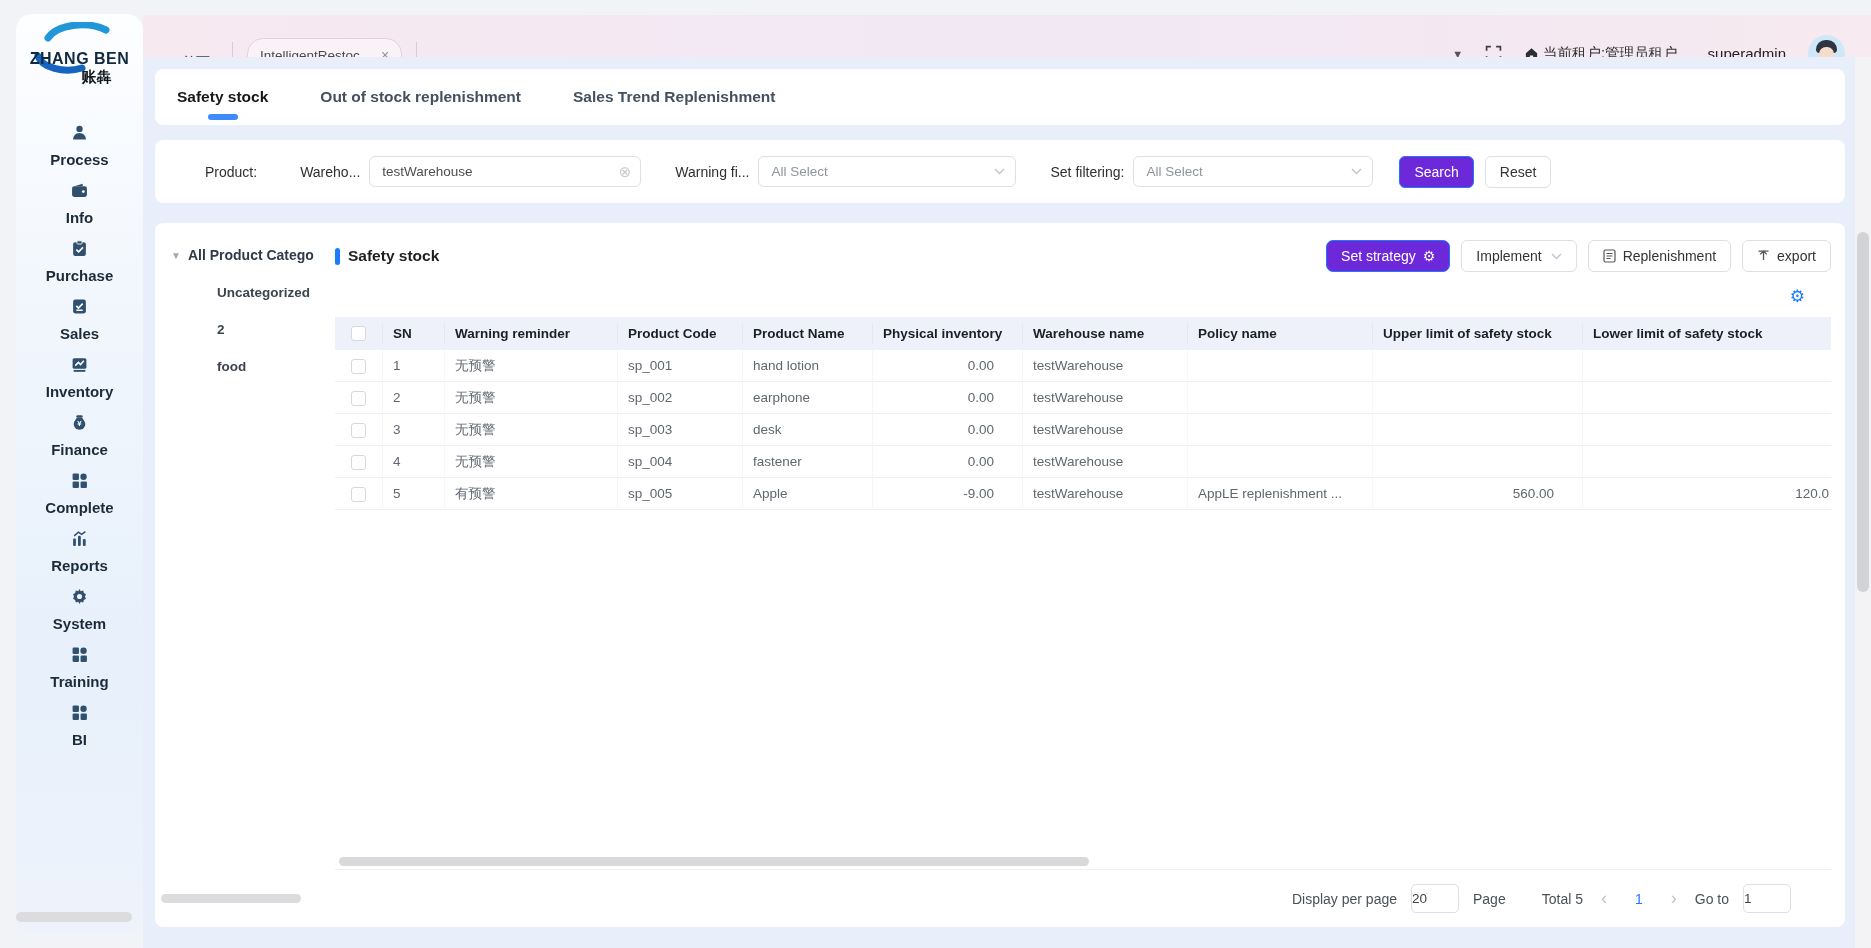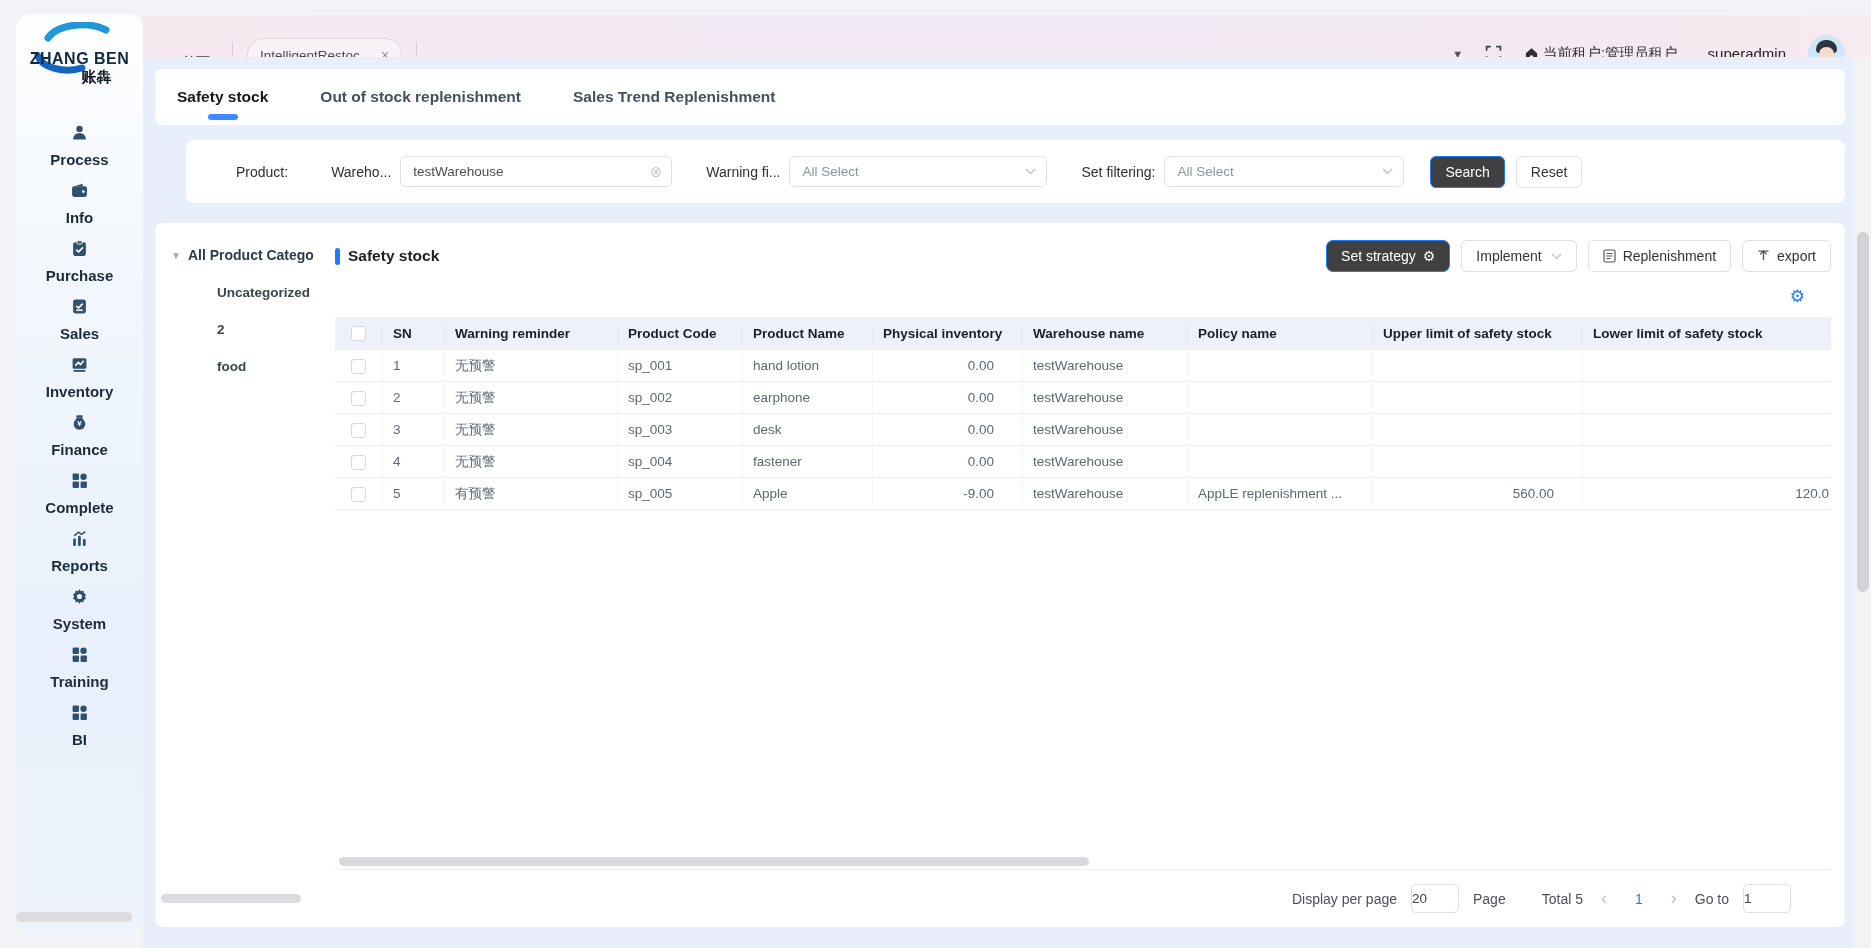--- a/index.html
+++ b/index.html
@@ -49,34 +49,34 @@
   .content { position:absolute; left:143px; top:57px; right:0; bottom:0; background:#e9eefb; padding:12px 26px 0 12px; }
   .card { background:#fff; border-radius:8px; }
 
   .tabsbar { height:56px; display:flex; align-items:center; padding:0 22px; gap:52px; }
   .tab { position:relative; height:56px; display:flex; align-items:center; font-size:15.5px;
     font-weight:700; color:#45505e; cursor:pointer; }
   .tab.active { color:#17181a; }
   .tab .underline { position:absolute; bottom:5px; left:50%; transform:translateX(-50%);
     width:30px; height:6px; border-radius:4px; background:#3d8bff; }
 
-  .filters { margin-top:15px; height:63px; display:flex; align-items:center; padding:0 24px;margin-left:31px; }
+  .filters { margin-top:15px; height:63px; display:flex; align-items:center; padding:0 24px; }
   .f-label { font-size:14px; color:#2f2f2f; white-space:nowrap; margin-right:9px; }
   .f-input { position:relative; display:flex; align-items:center; }
   .f-input input { height:31px; border:1px solid #dcdfe6; border-radius:6px; padding:0 30px 0 12px;
     font-size:13.5px; color:#4d4d4d; outline:none; width:100%;
     font-family:"Liberation Sans","DejaVu Sans",sans-serif; }
   .f-input input::placeholder { color:#b9bec7; }
   .f-suffix { position:absolute; right:10px; color:#c4c8cf; font-size:15px; line-height:1; }
   .f-select { height:31px; border:1px solid #dcdfe6; border-radius:6px; display:flex; align-items:center;
     justify-content:space-between; padding:0 10px 0 12px; font-size:13.5px; color:#8f959e; cursor:pointer; background:#fff; }
   .gap30 { width:34px; } .gap26 { width:26px; }
   .btn { height:32px; border-radius:6px; font-size:14px; display:inline-flex; align-items:center;
     justify-content:center; cursor:pointer; border:1px solid #dcdfe6; background:#fff; color:#333; padding:0 14px; }
-  .btn.primary { background:#404040; border-color:#1a7bff; color:#fff; }
+  .btn.primary { background:#6d28d9; border-color:#1a7bff; color:#fff; }
 
   .maincard { margin-top:20px; height:704px; display:flex; overflow:hidden; }
 
   
   .tree { width:180px; padding:24px 0 0 16px; flex:none; position:relative; }
   .tree-root { display:flex; align-items:center; gap:7px; font-size:14px; font-weight:700; color:#2f3b49; cursor:pointer; }
   .tree-caret { color:#a3a9b3; font-size:10px; }
   .tree-child { margin:22px 0 0 46px; font-size:13.5px; font-weight:600; color:#3c4450; cursor:pointer; }
   .tree-thumb { position:absolute; left:6px; bottom:24px; width:140px; height:9px; border-radius:5px; background:#dcdcde; }
 

